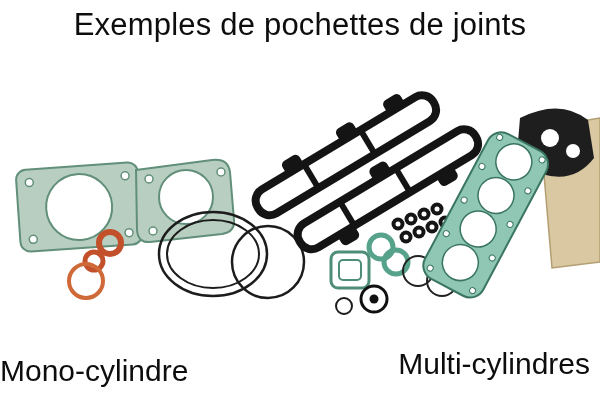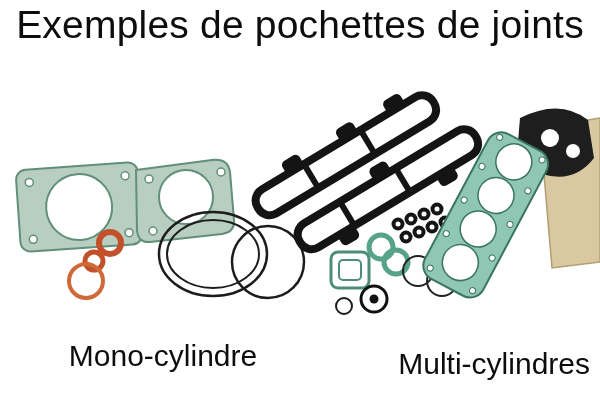--- a/index.html
+++ b/index.html
@@ -2,24 +2,24 @@
 <html><head>
 <meta charset="utf-8">
 <style>
   html,body{margin:0;padding:0;background:#ffffff;}
   .page{
     position:relative;width:600px;height:408px;background:#ffffff;
     overflow:hidden;font-family:"Liberation Sans",sans-serif;color:#0d0d0d;
   }
   .title{
     position:absolute;top:7px;left:0;width:600px;text-align:center;
-    font-size:39px;line-height:35px;font-weight:400;letter-spacing:.2px;
+    font-size:31px;line-height:35px;font-weight:400;letter-spacing:.2px;
   }
   .caption{position:absolute;font-size:30px;font-weight:400;white-space:nowrap;}
-  .caption-mono{top:339px;left:0;width:290px;text-align:center;padding-left:18px;}
+  .caption-mono{top:354px;left:0;width:290px;}
   .caption-multi{top:347px;left:295px;width:295px;text-align:right;}
   svg.figure{position:absolute;top:0;left:0;}
 </style>
 </head>
 <body>
 
 <div class="page">
 
   <svg class="figure" width="600" height="408" viewBox="0 0 600 408">
 

